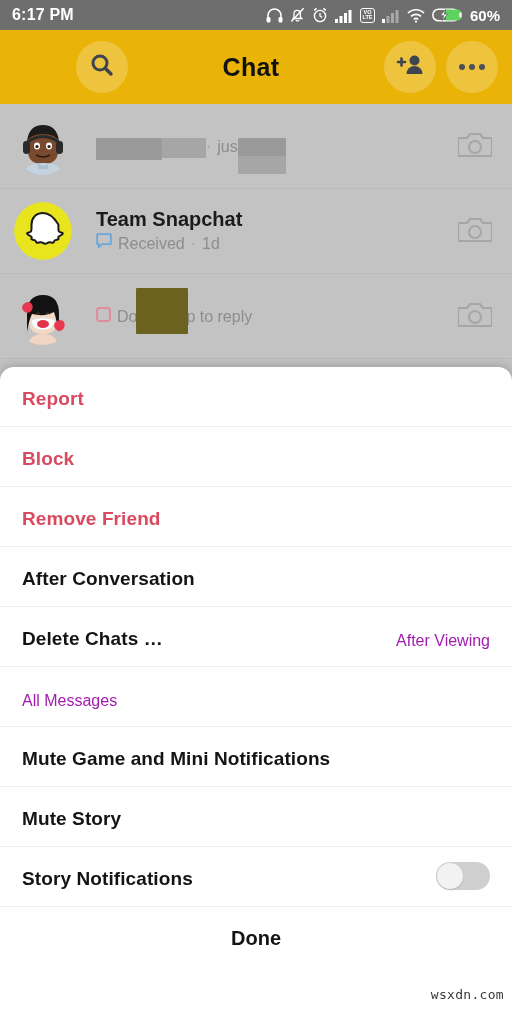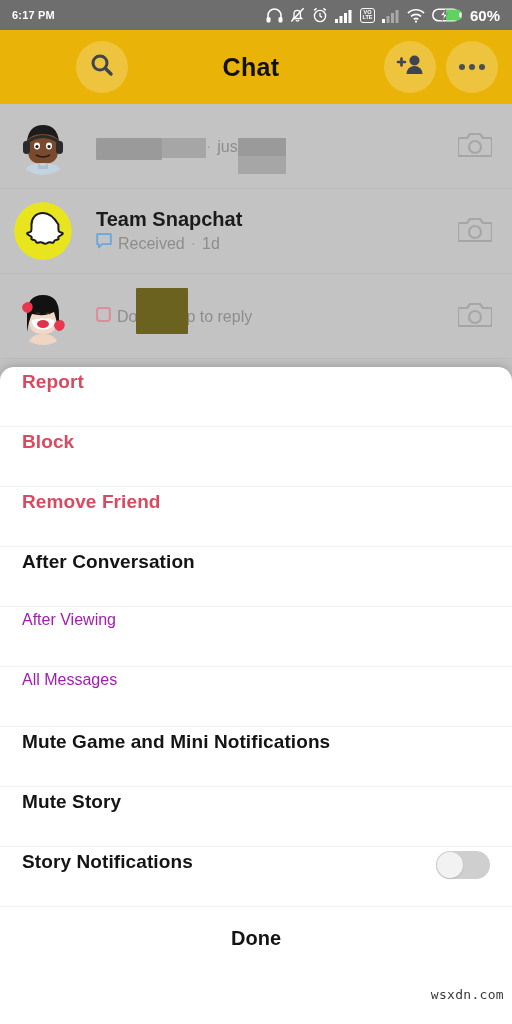--- a/index.html
+++ b/index.html
@@ -11,21 +11,21 @@
   }
   #screen { position:relative; width:512px; height:1024px; background:#c3c3c3; }
 
   
   .statusbar {
     position:absolute; top:0; left:0; width:512px; height:30px;
     background:#6e6e6e; color:#ffffff;
     display:flex; align-items:center; justify-content:space-between;
     padding:0 12px;
   }
-  .status-time { font-size:11px; font-weight:bold; letter-spacing:.2px; }
+  .status-time { font-size:16px; font-weight:bold; letter-spacing:.2px; }
   .status-icons { display:flex; align-items:center; gap:7px; }
   .status-icons svg { display:block; }
   .volte {
     border:1.6px solid #fff; border-radius:3px;
     font-size:5.5px; line-height:5.5px; font-weight:bold;
     padding:1px 1.5px; text-align:center; letter-spacing:0;
   }
   .volte span { display:block; }
   .battery-pct { font-size:15px; font-weight:bold; margin-left:1px; }
 
@@ -77,22 +77,22 @@
   .r-olive { background:#6b6220; }
 
   
   .sheet {
     position:absolute; left:0; bottom:0; width:512px; height:657px;
     background:#ffffff; border-radius:14px 14px 0 0;
     box-shadow:0 -2px 10px rgba(0,0,0,.18);
     overflow:hidden;
   }
   .sheet-item {
-    height:60px; display:flex; align-items:flex-start; justify-content:space-between;
-    padding:4px 22px; border-bottom:1px solid #f0f0f0;
+    height:60px; display:flex; align-items:flex-end; justify-content:space-between;
+    padding:16px 22px; border-bottom:1px solid #f0f0f0;
   }
   .sheet-label { font-size:19px; font-weight:bold; letter-spacing:.1px; }
   .danger { color:#d9495f; }
   .normal { color:#141414; }
   .sheet-value { font-size:16px; color:#a21caf; font-weight:normal; }
   .toggle {
     width:54px; height:28px; border-radius:14px; background:#cfcfcf;
     position:relative; flex:0 0 auto;
   }
   .toggle .knob {
@@ -354,20 +354,21 @@
     <div class="sheet-item">
       <span class="sheet-label danger">Remove Friend</span>
     </div>
 
 
     <div class="sheet-item">
       <span class="sheet-label normal">After Conversation</span>
     </div>
 
     <div class="sheet-item">
+      <span class="sheet-label normal">Delete Chats …</span>
       <span class="sheet-value">After Viewing</span>
     </div>
 
     <div class="sheet-item">
       <span class="sheet-value">All Messages</span>
     </div>
 
     <div class="sheet-item">
       <span class="sheet-label normal">Mute Game and Mini Notifications</span>
     </div>

